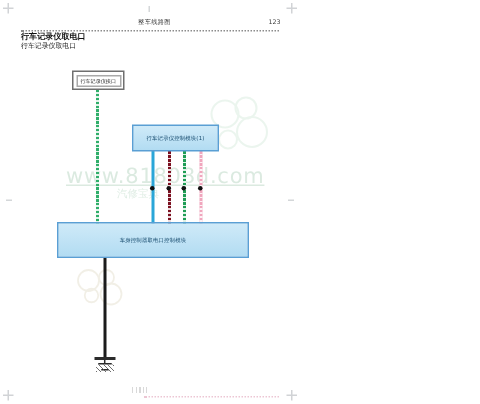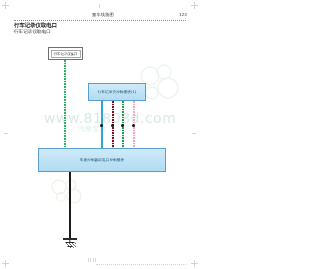--- a/index.html
+++ b/index.html
@@ -99,20 +99,21 @@
   #watermark {
     position: absolute;
     left: 44px; top: 110px;
     font-size: 14px;
     letter-spacing: .5px;
     color: #cfe3d6;
     opacity: .75;
     white-space: nowrap;
     pointer-events: none;
     font-family: "DejaVu Sans", "Liberation Sans", sans-serif;
+    text-decoration: underline;
   }
   #watermark-logo {
     position: absolute;
     left: 136px; top: 62px;
     width: 46px; height: 46px;
     opacity: .5;
     pointer-events: none;
   }
   #watermark-logo2 {
     position: absolute;

